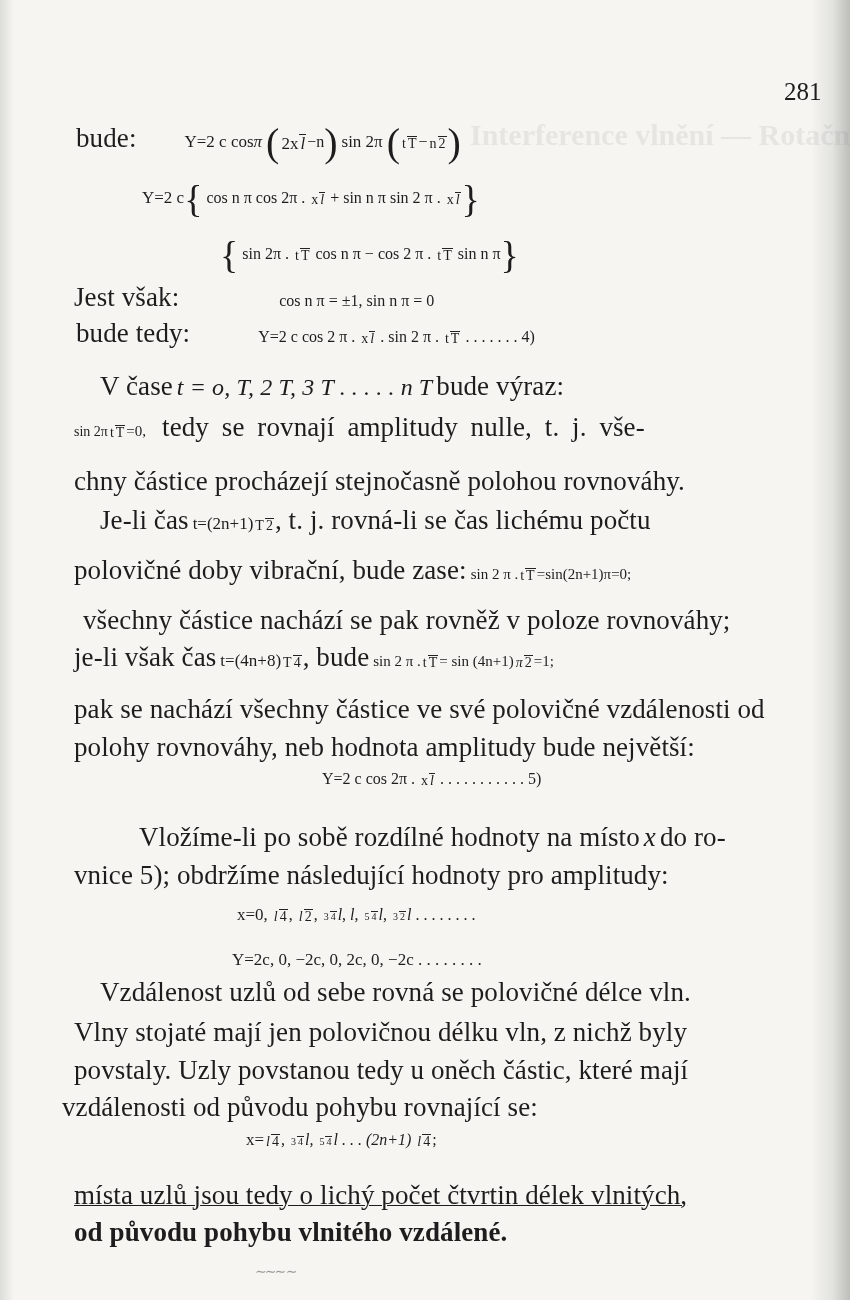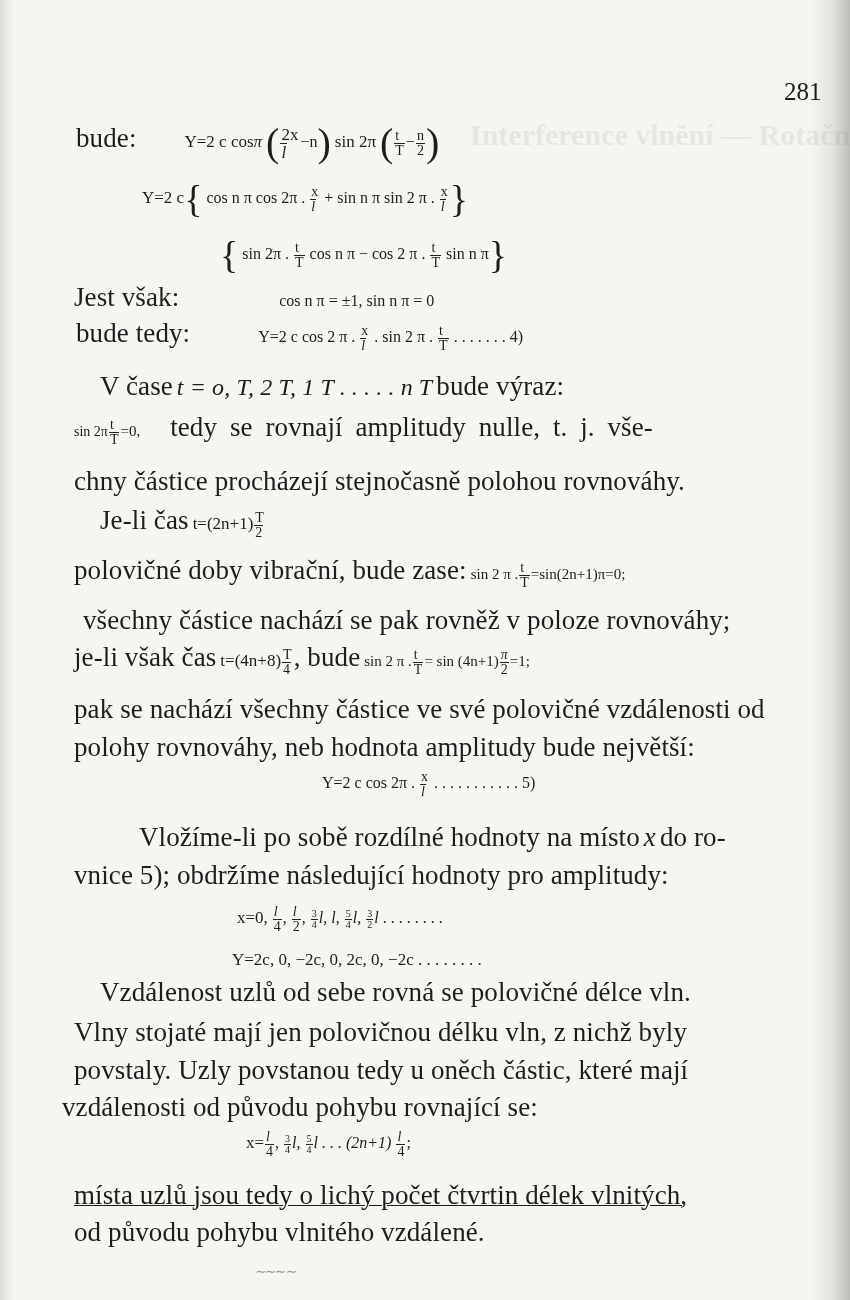--- a/index.html
+++ b/index.html
@@ -20,21 +20,21 @@
   }
   .bleed {
     position:absolute; color:rgba(120,120,120,0.13); font-size:30px; font-weight:bold;
     white-space:nowrap;
   }
   .page-number { position:absolute; top:78px; left:784px; font-size:25px; }
   .line { position:absolute; white-space:nowrap; }
   .txt { font-size:27px; letter-spacing:0.1px; }
   .math { font-size:16px; }
   .frac {
-    display:inline-flex; flex-direction:column; align-items:flex-start;
+    display:inline-flex; align-items:flex-end;
     vertical-align:middle; line-height:1; margin:0 1px;
   }
   .frac .num { font-size:14px; padding:0 1px; }
   .frac .den { font-size:14px; border-top:1px solid #222; padding:0 1px; }
   .frac.big .num, .frac.big .den { font-size:17px; }
   .frac.tiny .num, .frac.tiny .den { font-size:10px; }
   .paren { font-size:40px; vertical-align:middle; line-height:1; font-weight:300; }
   .brace { font-size:38px; vertical-align:middle; line-height:1; }
   .it { font-style:italic; }
   .wavy { position:absolute; top:1263px; left:255px; color:#999; font-size:14px; letter-spacing:-2px; }
@@ -113,42 +113,42 @@
   <span class="math">. sin  2 π .</span>
   <span class="frac">
       <span class="num">t</span>
       <span class="den">T</span>
     </span>
   <span class="math">. . . . . . . 4)</span>
 </div>
 
 <div class="line" style="top:371px;left:100px;">
   <span class="txt">V čase</span>
-  <span class="txt it" style="font-size:24px;">t = o, T, 2 T, 1 T . . . . . n T</span>
+  <span class="txt it" style="font-size:24px;">t = o, T, 2 T, 3 T . . . . . n T</span>
   <span class="txt">bude výraz:</span>
 </div>
 
 <div class="line" style="top:412px;left:74px;">
   <span class="math" style="font-size:14px;">sin 2π</span><span class="frac">
       <span class="num">t</span>
       <span class="den">T</span>
     </span><span class="math" style="font-size:15px;">=0,</span>
-  <span class="txt" style="margin-left:26px;word-spacing:6px;">tedy se rovnají amplitudy nulle, t. j. vše-</span>
+  <span class="txt" style="margin-left:12px;word-spacing:6px;">tedy se rovnají amplitudy nulle, t. j. vše-</span>
 </div>
 
 <div class="line" style="top:466px;left:74px;">
   <span class="txt">chny částice procházejí stejnočasně polohou rovnováhy.</span>
 </div>
 
 <div class="line" style="top:505px;left:100px;">
   <span class="txt">Je-li čas</span>
   <span class="math" style="font-size:17px;">t=(2n+1)</span><span class="frac">
       <span class="num">T</span>
       <span class="den">2</span>
-    </span>
+    </span><span class="txt">,  t. j. rovná-li se čas lichému počtu</span>
 </div>
 
 <div class="line" style="top:555px;left:74px;">
   <span class="txt">polovičné doby vibrační, bude zase:</span>
   <span class="math" style="font-size:15px;">sin 2 π .</span><span class="frac">
       <span class="num">t</span>
       <span class="den">T</span>
     </span><span class="math" style="font-size:15px;">=sin(2n+1)π=0;</span>
 </div>
 
@@ -254,17 +254,17 @@
     </span><span class="math it">l . . . (2n+1)</span>
   <span class="frac">
       <span class="num it">l</span>
       <span class="den">4</span>
     </span><span class="math">;</span>
 </div>
 
 <div class="line" style="top:1180px;left:74px;text-decoration:underline;">
   <span class="txt">místa uzlů jsou tedy o lichý počet čtvrtin délek vlnitých,</span>
 </div>
-<div class="line" style="top:1217px;left:74px;">
+<div class="line" style="top:1217px;left:74px;font-weight:bold;">
   <span class="txt">od původu pohybu vlnitého vzdálené.</span>
 </div>
 
 <div class="wavy">∼∼∼ ∼</div>
 
 </body></html>

